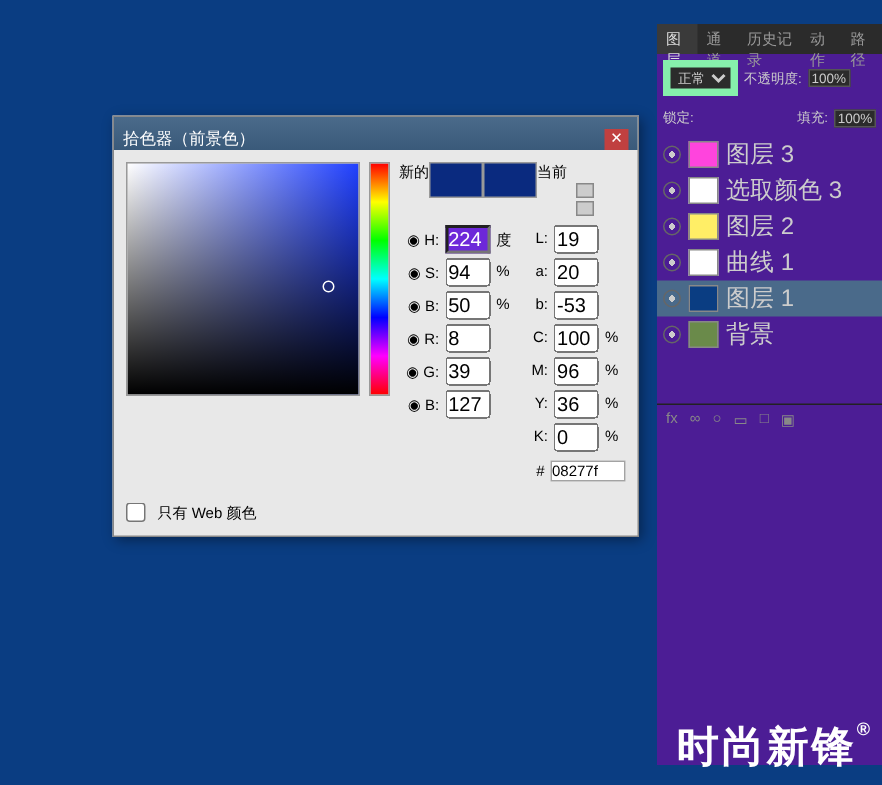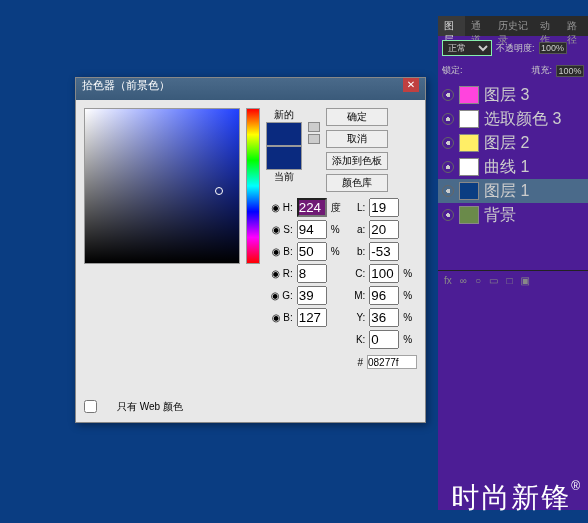--- a/index.html
+++ b/index.html
@@ -2,52 +2,52 @@
 <html><head>
 <meta charset="utf-8">
 <style>
 *{margin:0;padding:0;box-sizing:border-box;font-family:"Microsoft YaHei",sans-serif}
 body{width:588px;height:523px;background:#0a3d82;position:relative;overflow:hidden}
 .panels{position:absolute;right:0;top:16px;width:150px;height:494px;background:#4c1d95}
 .panel-tabs{display:flex;background:#2b2b2b;height:20px;font-size:10px;color:#999}
 .panel-tabs span{padding:3px 6px;cursor:pointer}
 .panel-tabs span.active{background:#3a3a3a;color:#ddd}
 .blend-row{display:flex;align-items:center;padding:4px;gap:4px;font-size:9px;color:#ccc}
-.blend-row select{background:#2b2b2b;color:#ccc;border:1px solid #86efac;font-size:9px;padding:1px;width:50px}
+.blend-row select{background:#2b2b2b;color:#ccc;border:5px solid #86efac;font-size:9px;padding:1px;width:50px}
 .blend-row .pct{width:28px;background:#2b2b2b;border:1px solid #555;color:#ccc;font-size:9px;text-align:center}
 .layers{padding:2px 0}
 .layer{display:flex;align-items:center;height:24px;padding:0 4px;font-size:16px;color:#ccc;gap:5px}
 .layer.sel{background:#4a6a8a}
 .layer .eye{width:12px;height:12px;border:1px solid #666;border-radius:50%;background:radial-gradient(circle,#ccc 30%,transparent 30%)}
 .layer .thumb{width:20px;height:18px;border:1px solid #888}
 .layer-bottom{position:absolute;bottom:220px;width:150px;display:flex;gap:8px;padding:4px 6px;border-top:1px solid #222;font-size:10px;color:#888}
 .dialog{position:absolute;left:75px;top:77px;width:351px;background:#e8e8e8;border:1px solid #888;box-shadow:2px 2px 8px rgba(0,0,0,.4)}
-.dlg-title{height:22px;background:linear-gradient(#4a6a8a,#3a5a7a);color:#fff;font-size:11px;display:flex;align-items:flex-start;padding:0 6px;justify-content:space-between}
+.dlg-title{height:22px;background:linear-gradient(#4a6a8a,#3a5a7a);color:#fff;font-size:11px;display:flex;align-items:flex-end;padding:0 6px;justify-content:space-between}
 .dlg-title .x{width:16px;height:14px;background:#c04040;color:#fff;text-align:center;font-size:10px;line-height:14px;cursor:pointer}
 .dlg-body{display:flex;padding:8px;gap:6px}
 .picker-area{width:156px;height:156px;background:linear-gradient(to bottom,rgba(0,0,0,0),#000),linear-gradient(to right,#fff,#2040ff);position:relative;border:1px solid #999}
 .picker-cursor{position:absolute;width:8px;height:8px;border:1px solid #fff;border-radius:50%;left:130px;top:78px}
 .hue-bar{width:14px;height:156px;background:linear-gradient(red,#ff0,lime,cyan,blue,#f0f,red);border:1px solid #999}
 .right-col{flex:1;font-size:10px}
 .swatch-row{display:flex;gap:6px;align-items:flex-start;margin-bottom:6px}
-.swatches{display:flex;flex-direction:column}
+.swatches{display:flex;flex-direction:row}
 .sw-lbl{font-size:10px;text-align:center}
 .swatch{width:36px;height:24px;border:1px solid #999}
 .warn{display:flex;flex-direction:column;gap:2px;margin-top:14px}
 .warn div{width:12px;height:10px;background:#ccc;border:1px solid #888}
 .btns{display:flex;flex-direction:column;gap:4px}
 .btns button{width:62px;height:18px;font-size:10px;background:#eee;border:1px solid #999;cursor:pointer}
 .fields{display:grid;grid-template-columns:auto 30px auto auto 30px auto;gap:3px 4px;font-size:10px;align-items:center}
-.fields input.sel{background:#701a75;color:#fff}
+.fields input.sel{background:#6d28d9;color:#fff}
 .fields label{text-align:right}
 .hex-row{margin-top:6px;font-size:10px;display:flex;gap:4px;align-items:center;justify-content:flex-end}
 .hex-row input{width:50px;height:14px;font-size:10px;border:1px solid #a3a3a3}
-.web-only{margin-top:23px;font-size:10px;display:flex;align-items:flex-start;gap:20px}
+.web-only{margin-top:6px;font-size:10px;display:flex;align-items:flex-start;gap:8px}
 .watermark{position:absolute;right:6px;bottom:6px;color:#fff;text-align:right}
-.watermark .big{font-size:28px;font-weight:normal;letter-spacing:2px}
+.watermark .big{font-size:28px;font-weight:bold;letter-spacing:2px}
 .watermark .small{font-size:12px;letter-spacing:1px}
 .reg{font-size:12px;vertical-align:top}
 </style>
 </head>
 <body>
 
 <div class="panels">
   <div class="panel-tabs">
     <span class="active">图层</span>
     <span>通道</span>
@@ -123,26 +123,20 @@
         <div class="swatches">
           <div class="sw-lbl">新的</div>
           <div class="swatch" style="background:#0a2a7f"></div>
           <div class="swatch" style="background:#0a2a7f"></div>
           <div class="sw-lbl">当前</div>
         </div>
         <div class="warn">
           <div></div>
           <div></div>
         </div>
-        <div class="btns">
-          <button>确定</button>
-          <button>取消</button>
-          <button>添加到色板</button>
-          <button>颜色库</button>
-        </div>
       </div>
       <div class="fields" id="fields">
           <label>◉ H:</label>
           <input class="sel" value="224" style="">
           <span>度</span>
           <label> L:</label>
           <input value="19" style="">
           <span></span>
           <label>◉ S:</label>
           <input value="94" style="">

